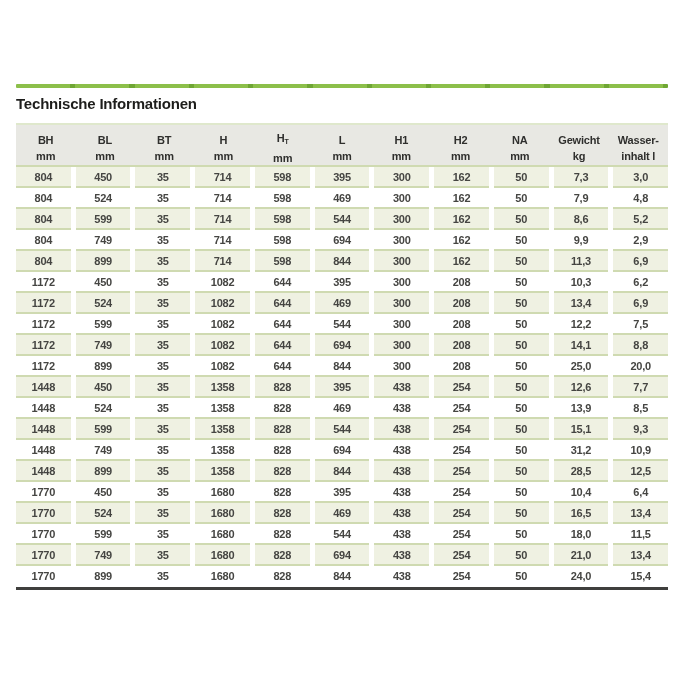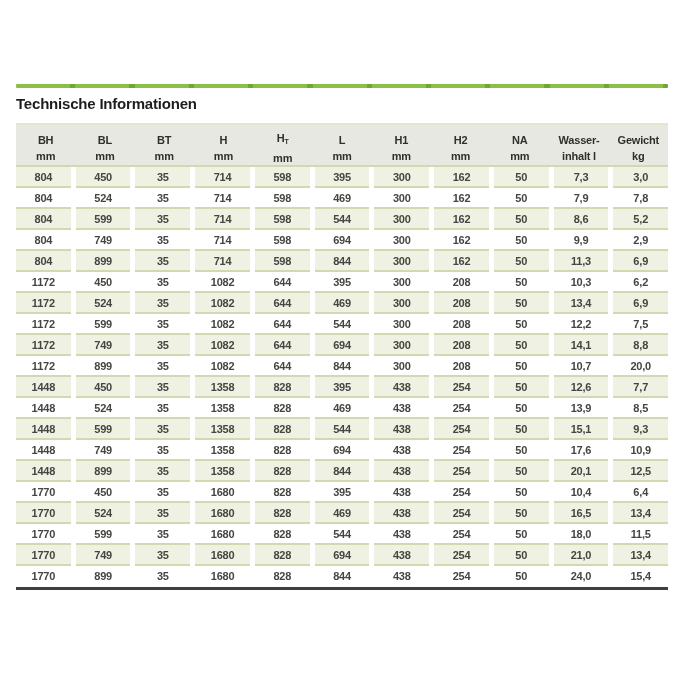--- a/index.html
+++ b/index.html
@@ -135,26 +135,26 @@
           </div>
           <div class="th">
             <div>H2</div>
             <div>mm</div>
           </div>
           <div class="th">
             <div>NA</div>
             <div>mm</div>
           </div>
           <div class="th">
+            <div>Gewicht</div>
+            <div>kg</div>
+          </div>
+          <div class="th">
             <div>Wasser-</div>
             <div>inhalt l</div>
-          </div>
-          <div class="th">
-            <div>Gewicht</div>
-            <div>kg</div>
           </div>
         </div>
       <div class="tbody">
           <div class="tr">
             <div class="td">804</div>
             <div class="td">450</div>
             <div class="td">35</div>
             <div class="td">714</div>
             <div class="td">598</div>
             <div class="td">395</div>
@@ -168,21 +168,21 @@
             <div class="td">804</div>
             <div class="td">524</div>
             <div class="td">35</div>
             <div class="td">714</div>
             <div class="td">598</div>
             <div class="td">469</div>
             <div class="td">300</div>
             <div class="td">162</div>
             <div class="td">50</div>
             <div class="td">7,9</div>
-            <div class="td">7,8</div>
+            <div class="td">4,8</div>
           </div>
           <div class="tr">
             <div class="td">804</div>
             <div class="td">599</div>
             <div class="td">35</div>
             <div class="td">714</div>
             <div class="td">598</div>
             <div class="td">544</div>
             <div class="td">300</div>
             <div class="td">162</div>
@@ -271,21 +271,21 @@
           <div class="tr">
             <div class="td">1172</div>
             <div class="td">899</div>
             <div class="td">35</div>
             <div class="td">1082</div>
             <div class="td">644</div>
             <div class="td">844</div>
             <div class="td">300</div>
             <div class="td">208</div>
             <div class="td">50</div>
-            <div class="td">10,7</div>
+            <div class="td">25,0</div>
             <div class="td">20,0</div>
           </div>
           <div class="tr">
             <div class="td">1448</div>
             <div class="td">450</div>
             <div class="td">35</div>
             <div class="td">1358</div>
             <div class="td">828</div>
             <div class="td">395</div>
             <div class="td">438</div>
@@ -323,34 +323,34 @@
           <div class="tr">
             <div class="td">1448</div>
             <div class="td">749</div>
             <div class="td">35</div>
             <div class="td">1358</div>
             <div class="td">828</div>
             <div class="td">694</div>
             <div class="td">438</div>
             <div class="td">254</div>
             <div class="td">50</div>
-            <div class="td">17,6</div>
+            <div class="td">31,2</div>
             <div class="td">10,9</div>
           </div>
           <div class="tr">
             <div class="td">1448</div>
             <div class="td">899</div>
             <div class="td">35</div>
             <div class="td">1358</div>
             <div class="td">828</div>
             <div class="td">844</div>
             <div class="td">438</div>
             <div class="td">254</div>
             <div class="td">50</div>
-            <div class="td">20,1</div>
+            <div class="td">28,5</div>
             <div class="td">12,5</div>
           </div>
           <div class="tr">
             <div class="td">1770</div>
             <div class="td">450</div>
             <div class="td">35</div>
             <div class="td">1680</div>
             <div class="td">828</div>
             <div class="td">395</div>
             <div class="td">438</div>

